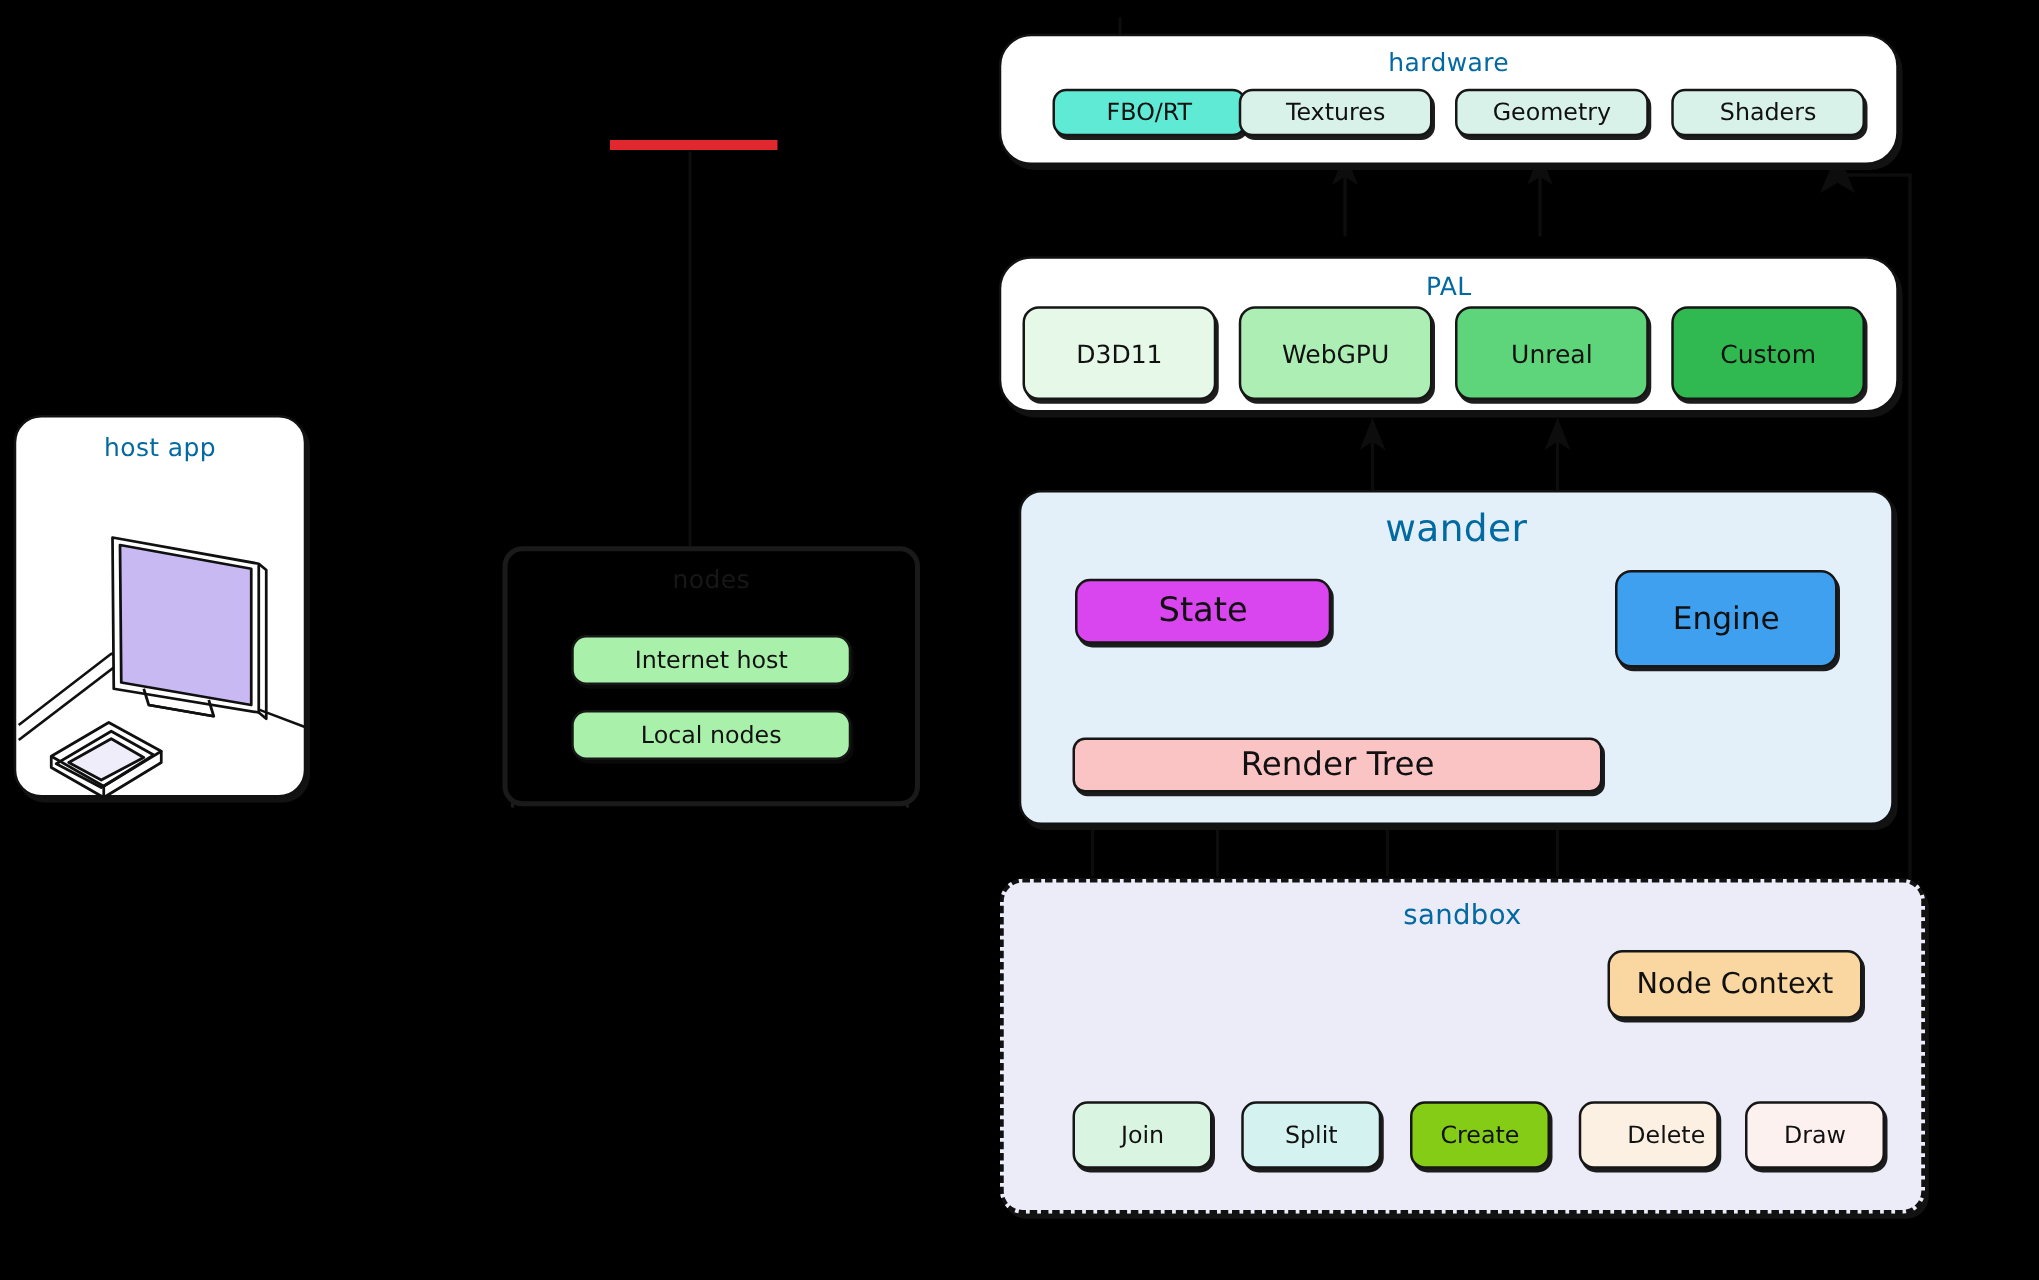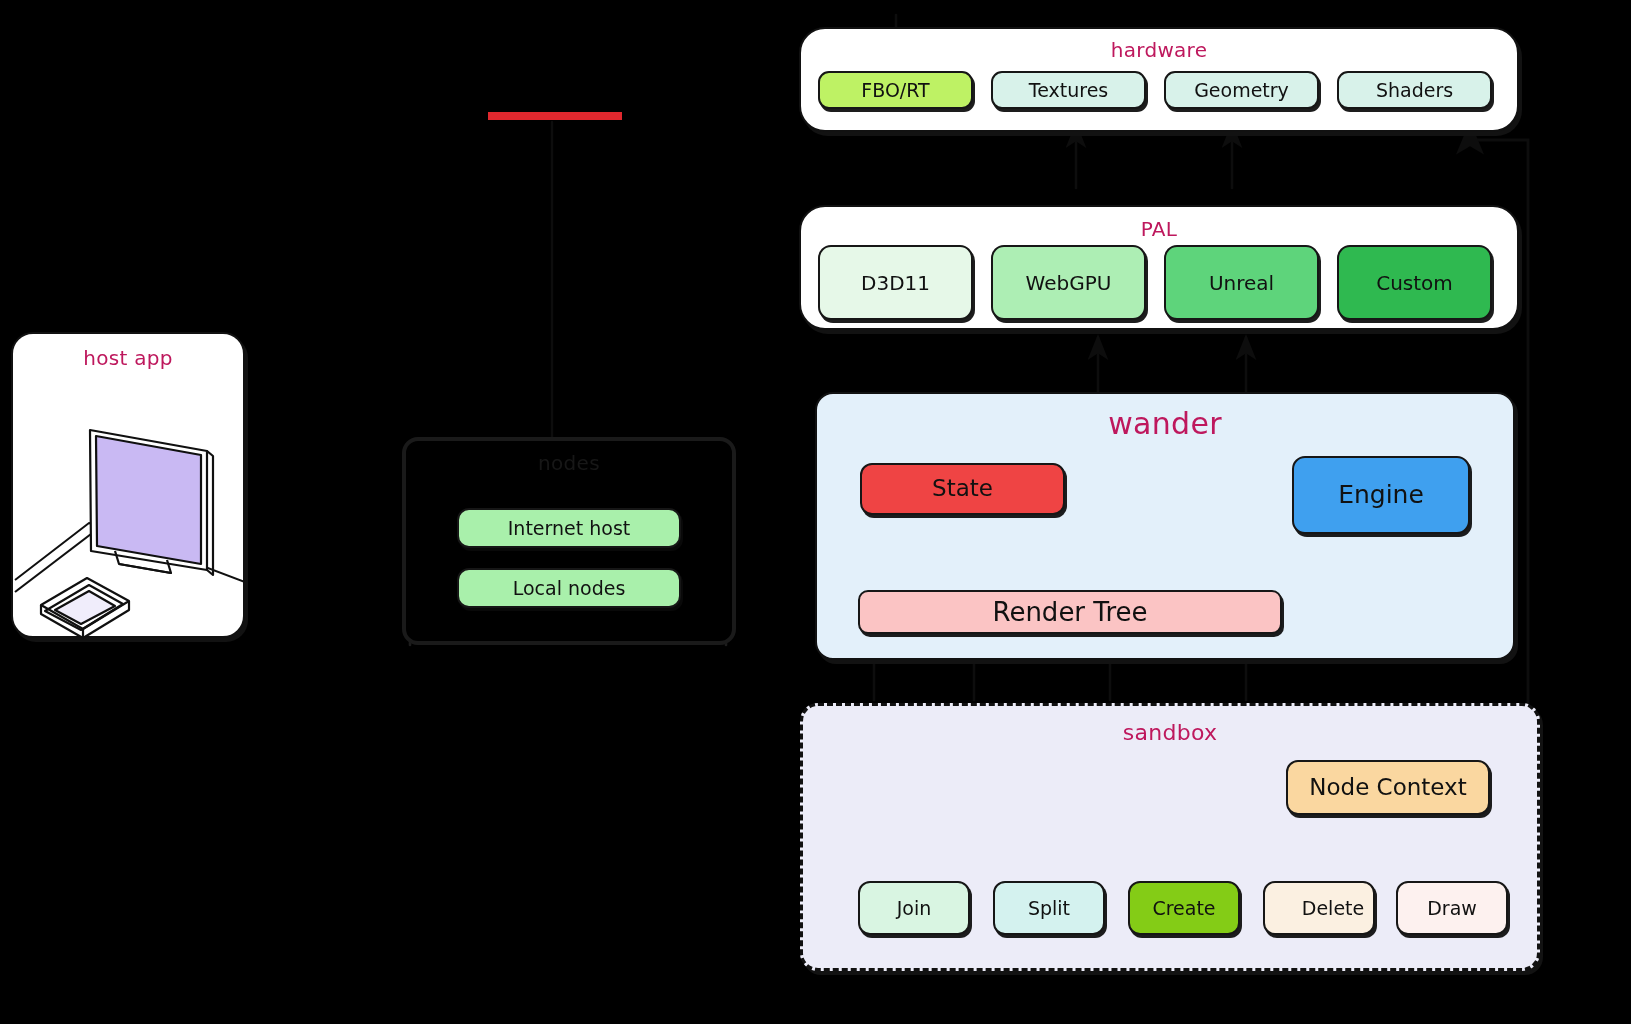--- a/index.html
+++ b/index.html
@@ -4,21 +4,21 @@
 <style>
   html,body{margin:0;padding:0;background:#000;}
   body{width:1631px;height:1024px;position:relative;overflow:hidden;
        font-family:"DejaVu Sans",sans-serif;}
   #stage{position:absolute;inset:0;width:1631px;height:1024px;background:#000;}
   svg.edges{position:absolute;left:0;top:0;width:1631px;height:1024px;pointer-events:none;}
 
   
   .panel{position:absolute;box-sizing:border-box;border:2.5px solid #111;}
   .panel-title{position:absolute;left:0;right:0;text-align:center;
-               font-size:20px;color:#be185d;letter-spacing:.3px;}
+               font-size:20px;color:#0369a1;letter-spacing:.3px;}
 
   .hw{left:799px;top:27px;width:720px;height:105px;background:#fff;
       border-radius:26px;box-shadow:3px 4px 0 #121212;}
   .hw .panel-title{top:9px;}
 
   .pal{left:799px;top:205px;width:720px;height:125px;background:#fff;
        border-radius:26px;box-shadow:3px 4px 0 #121212;}
   .pal .panel-title{top:10px;}
 
   .wander{left:815px;top:392px;width:700px;height:268px;background:#e3f0fa;
@@ -38,34 +38,34 @@
           border:4px solid #1a1a1a;border-radius:16px;position:absolute;box-sizing:border-box;}
   .netbox .panel-title{top:10px;font-size:20px;color:#171717;}
 
   
   .chip{position:absolute;box-sizing:border-box;display:flex;align-items:center;
         justify-content:center;border:2.5px solid #161616;border-radius:11px;
         font-size:19px;color:#111;box-shadow:2px 3px 0 rgba(10,10,10,.92);
         text-align:center;line-height:1.1;}
 
   
-  .c-fbo{left:818px;top:71px;width:155px;height:38px;background:#bef264;}
+  .c-fbo{left:842px;top:71px;width:155px;height:38px;background:#5eead4;}
   .c-tex{left:991px;top:71px;width:155px;height:38px;background:#d8f2ea;}
   .c-geo{left:1164px;top:71px;width:155px;height:38px;background:#d8f2ea;}
   .c-sha{left:1337px;top:71px;width:155px;height:38px;background:#d8f2ea;}
 
   
   .p-chip{top:245px;width:155px;height:75px;border-radius:13px;font-size:20px;}
   .c-d3d{left:818px;background:#e6f8e8;}
   .c-wgpu{left:991px;background:#adeeb4;}
   .c-unreal{left:1164px;background:#5ed47b;}
   .c-custom{left:1337px;background:#2fb950;}
 
   
-  .c-state{left:860px;top:463px;width:205px;height:52px;background:#ef4444;border-radius:12px;font-size:23px;}
+  .c-state{left:860px;top:463px;width:205px;height:52px;background:#d946ef;border-radius:12px;font-size:27px;}
   .c-engine{left:1292px;top:456px;width:178px;height:78px;background:#3fa0ef;border-radius:13px;font-size:25px;}
   .c-rtree{left:858px;top:590px;width:424px;height:44px;background:#fbc4c4;border-radius:10px;font-size:26px;}
 
   
   .c-ctx{left:1286px;top:760px;width:204px;height:55px;background:#fad7a0;border-radius:12px;font-size:23px;}
   .s-chip{top:881px;width:112px;height:54px;border-radius:12px;font-size:19px;}
   .c-join{left:858px;background:#d9f5e2;}
   .c-split{left:993px;background:#d4f2ef;}
   .c-create{left:1128px;background:#84cc16;}
   .c-delete{left:1263px;background:#fbf0e1;padding-left:28px;}

